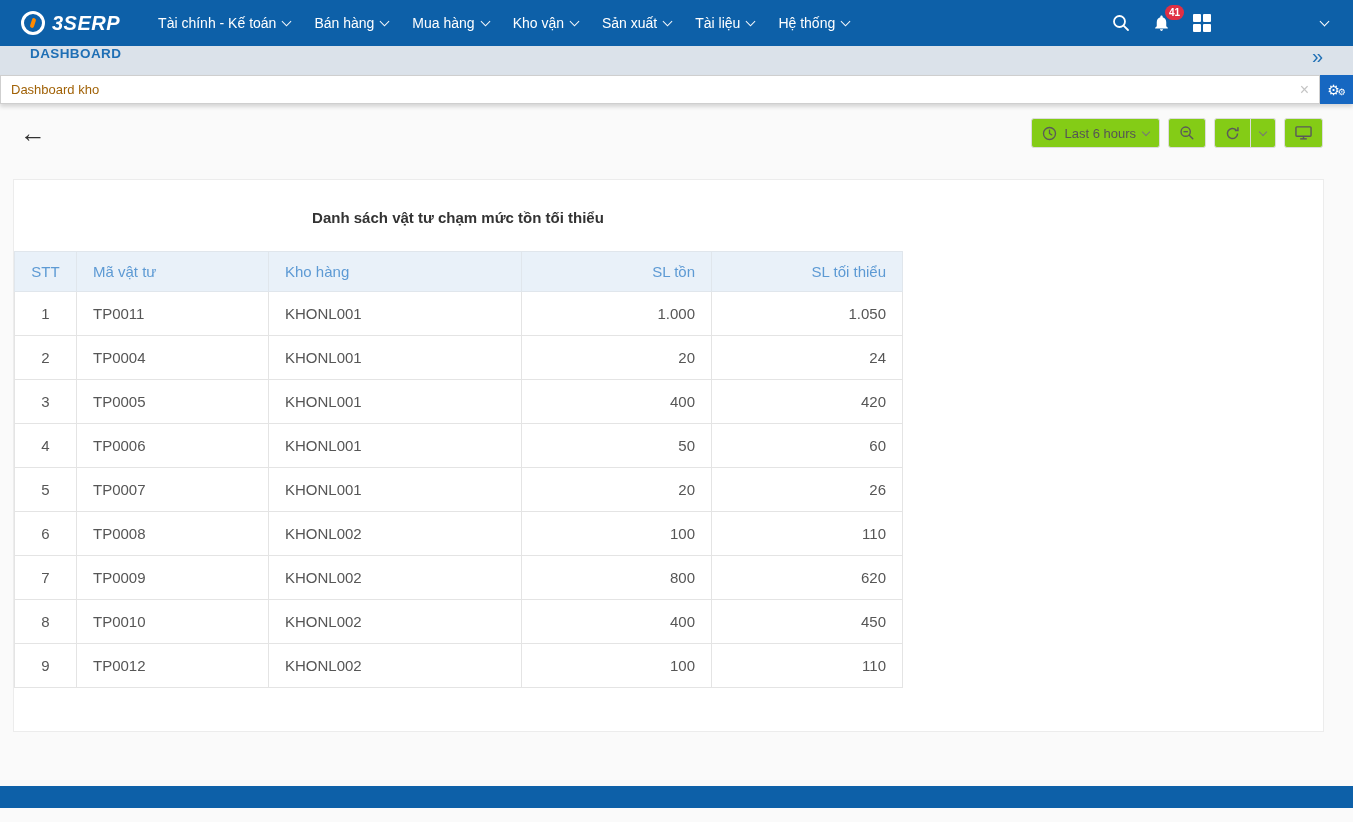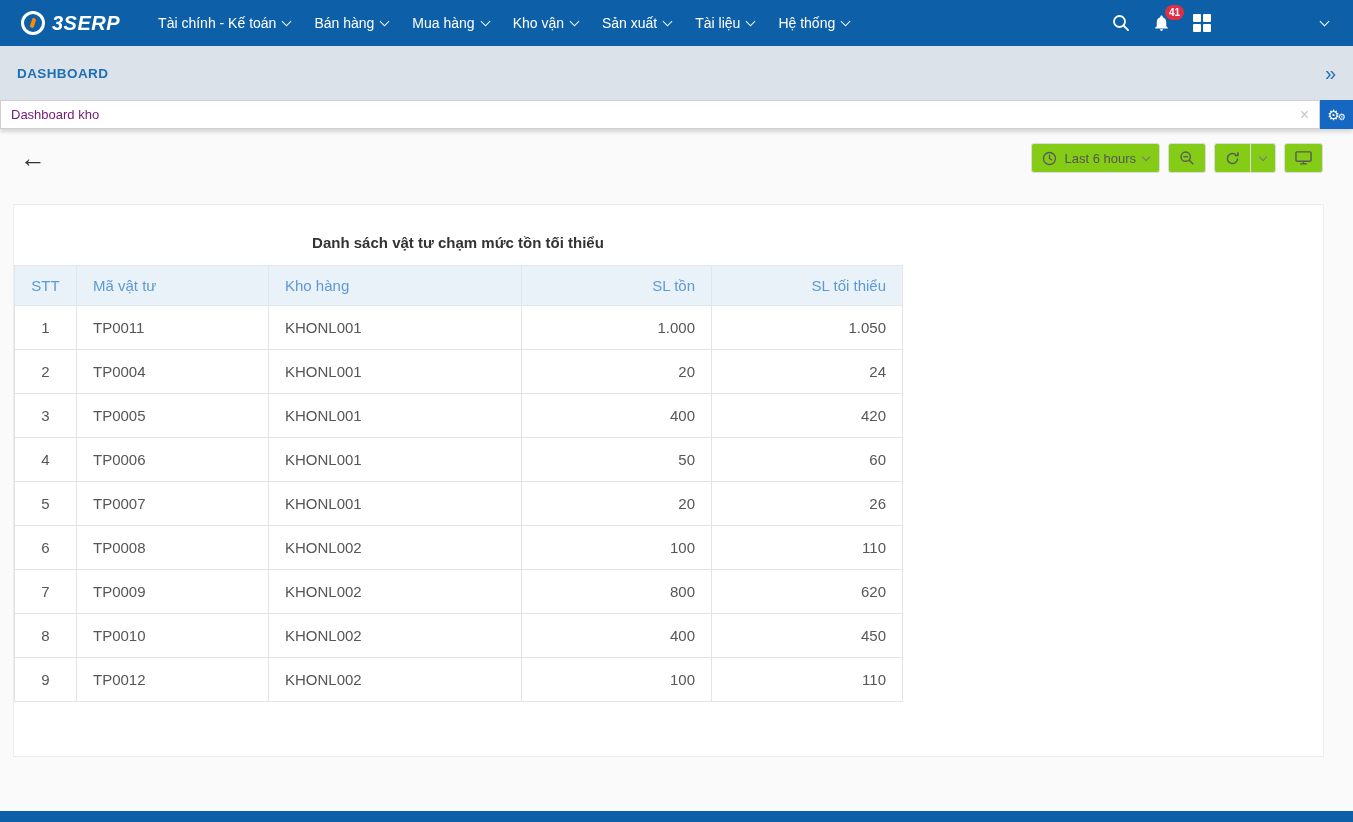--- a/index.html
+++ b/index.html
@@ -47,33 +47,33 @@
   .grid-icon { display:grid; grid-template-columns:8px 8px; grid-gap:2px; cursor:pointer; }
   .grid-icon span { width:8px; height:8px; background:#fff; border-radius:1px; }
   .nav-caret { margin-left:88px; cursor:pointer; }
   .chev-static {
     width:7px; height:7px; border-right:1.6px solid #fff; border-bottom:1.6px solid #fff;
     transform:rotate(45deg); display:inline-block; margin-top:-3px;
   }
 
   
   .breadcrumb-bar {
-    height:54px; background:#dbe2ea; display:flex; align-items:center; padding:0 17px;
+    height:29px; background:#dbe2ea; display:flex; padding:0 30px;
   }
   .breadcrumb-title { color:#1f6fb5; font-size:13.5px; font-weight:bold; letter-spacing:.4px; }
   .double-chevron { margin-left:auto; color:#1f6fb5; font-size:20px; cursor:pointer; line-height:1; }
 
   
   .search-row {
     height:29px; display:flex; background:#fff; position:relative; z-index:4;
     box-shadow:0 3px 4px rgba(0,0,0,.14);
   }
   .search-input {
     flex:1; height:100%; border:1px solid #cfcfcf; padding:0 34px 0 10px;
-    font-size:13px; color:#701a75; outline:none; font-family:inherit; background:#fff;
+    font-size:13px; color:#a16207; outline:none; font-family:inherit; background:#fff;
   }
   .clear-icon {
     position:absolute; right:44px; top:50%; transform:translateY(-50%);
     color:#c4c4c4; font-size:16px; cursor:pointer; line-height:1;
   }
   .settings-btn {
     width:33px; height:100%; background:#1667c1; border:none; color:#fff;
     display:flex; align-items:center; justify-content:center; cursor:pointer; font-family:inherit;
   }
   .settings-btn .gear-big { font-size:14px; line-height:1; }
@@ -101,21 +101,21 @@
 
   
   .card {
     position:absolute; left:13px; right:29px; top:75px; height:553px;
     background:#fff; border:1px solid #ececec;
   }
   .panel-title {
     width:888px; text-align:center; margin-top:29px;
     font-weight:bold; font-size:15px; color:#333;
   }
-  .table-wrap { margin-top:14px; }
+  .table-wrap { margin-top:25px; }
   table.inv { border-collapse:collapse; width:888px; table-layout:fixed; font-size:15px; }
   table.inv th {
     height:40px; background:#e9f1f9; color:#5d9ad4; font-weight:normal;
     border:1px solid #e0e6ec; padding:0 16px;
   }
   table.inv td {
     height:44px; border:1px solid #e4e4e4; color:#565656; padding:0 16px; background:#fff;
   }
   .col0 { width:62px;  text-align:center; padding:0 4px !important; }
   .col1 { width:192px; text-align:left; }

